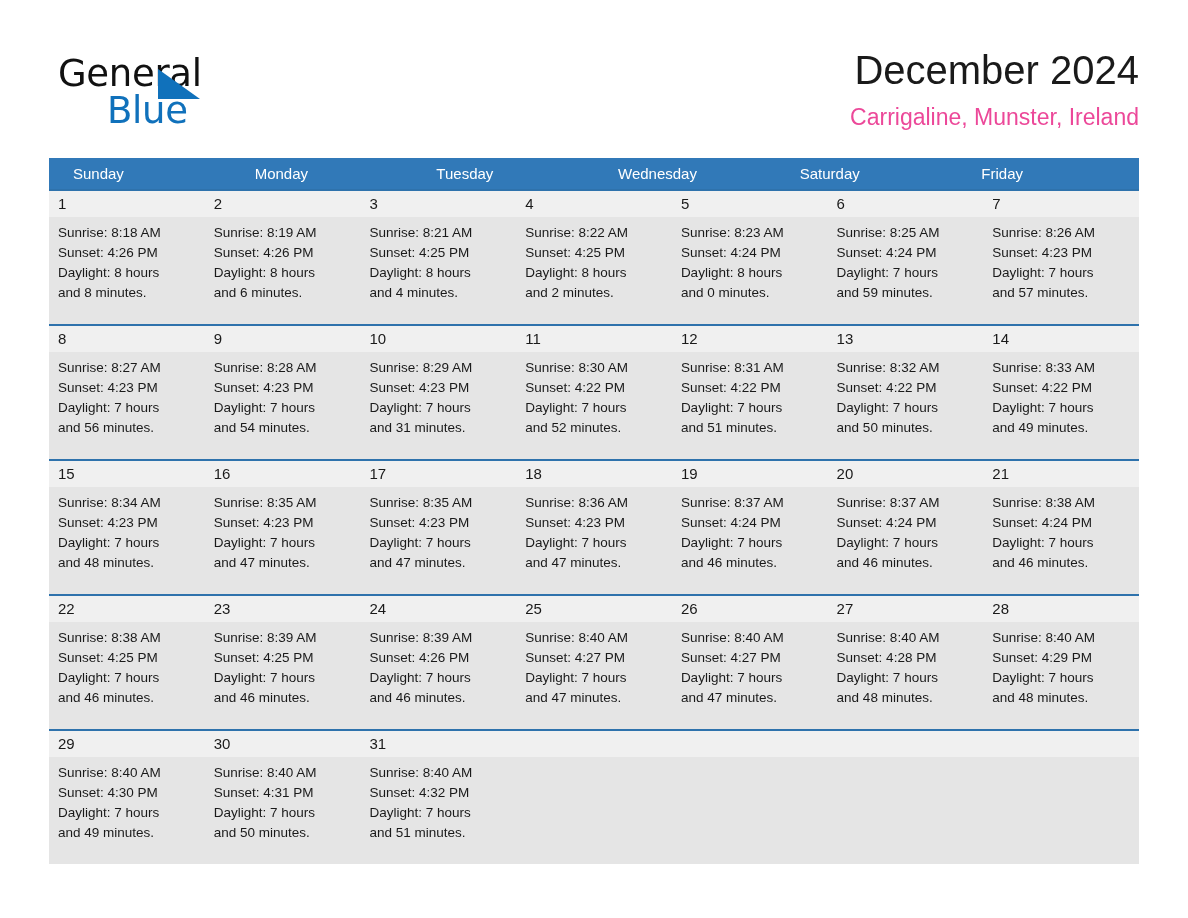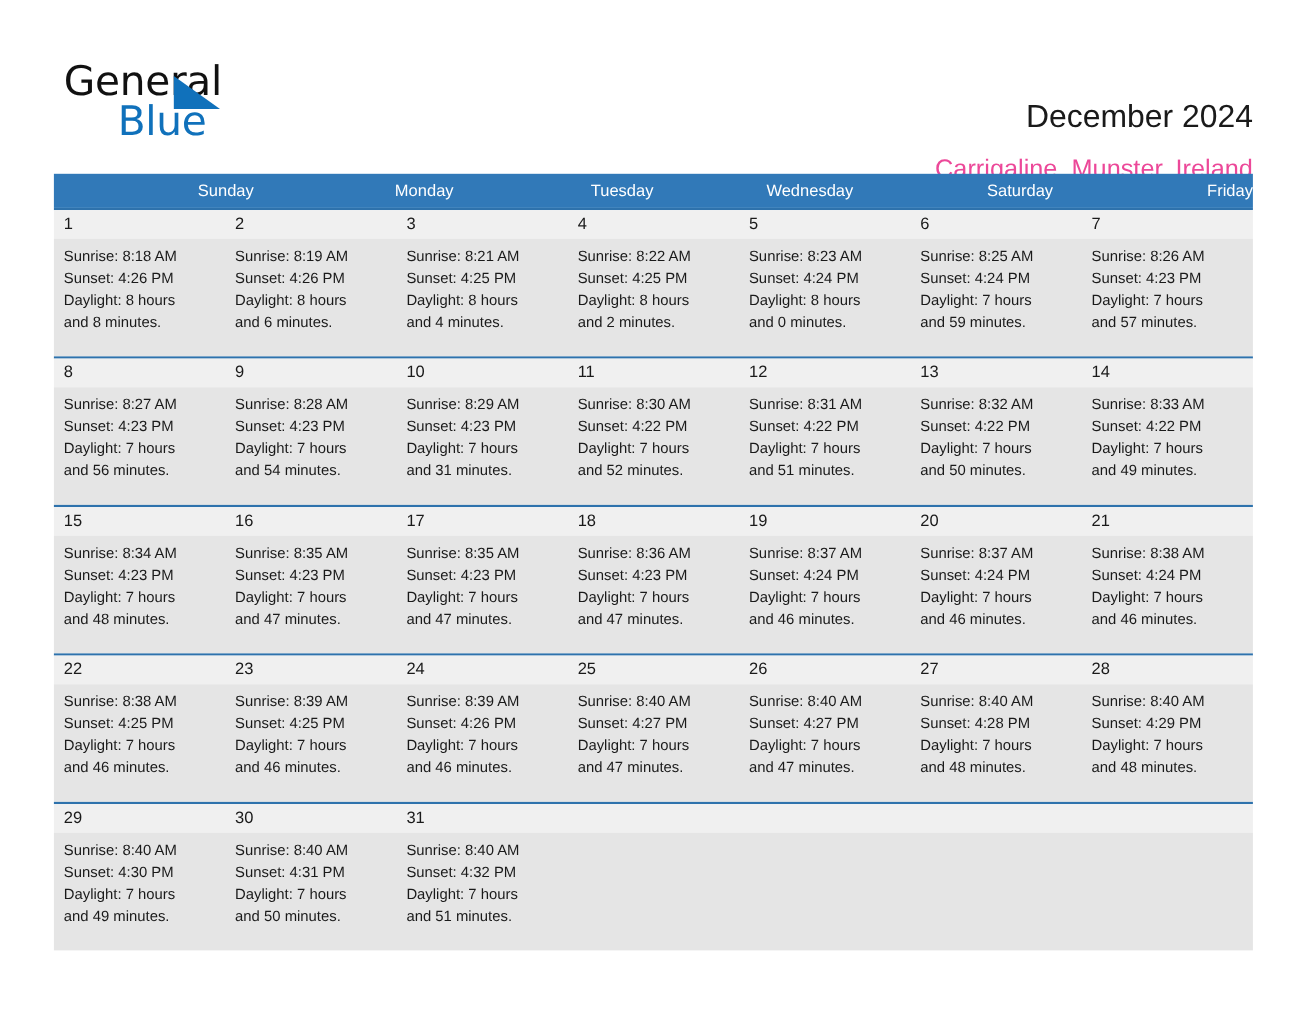--- a/index.html
+++ b/index.html
@@ -69,26 +69,25 @@
     font-weight: 400;
   }
 
   .title-block {
     position: absolute;
     right: 0;
     top: 0;
     text-align: right;
   }
   .month-title {
-    font-size: 29px;
+    font-size: 40px;
     line-height: 52px;
     color: #1a1a1a;
     font-weight: 400;
     white-space: nowrap;
-    margin-top: 36px;
   }
   .location-title {
     font-size: 23px;
     line-height: 30px;
     color: #ec4899;
     font-weight: 400;
     white-space: nowrap;
     margin-top: 6px;
   }
 
@@ -103,24 +102,23 @@
   .cal-head {
     display: flex;
     background: #3179b8;
     height: 31px;
   }
   .cal-head .hcell {
     flex: 1 1 0;
     color: #ffffff;
     font-size: 15px;
     line-height: 31px;
-    padding-left: 6px;
+    padding-left: 24px;
     box-sizing: border-box;
     white-space: nowrap;
-    text-align: right;
   }
 
   .week {
     position: relative;
   }
   .week-sep {
     height: 2px;
     background: #2e72ac;
     width: 100%;
   }

